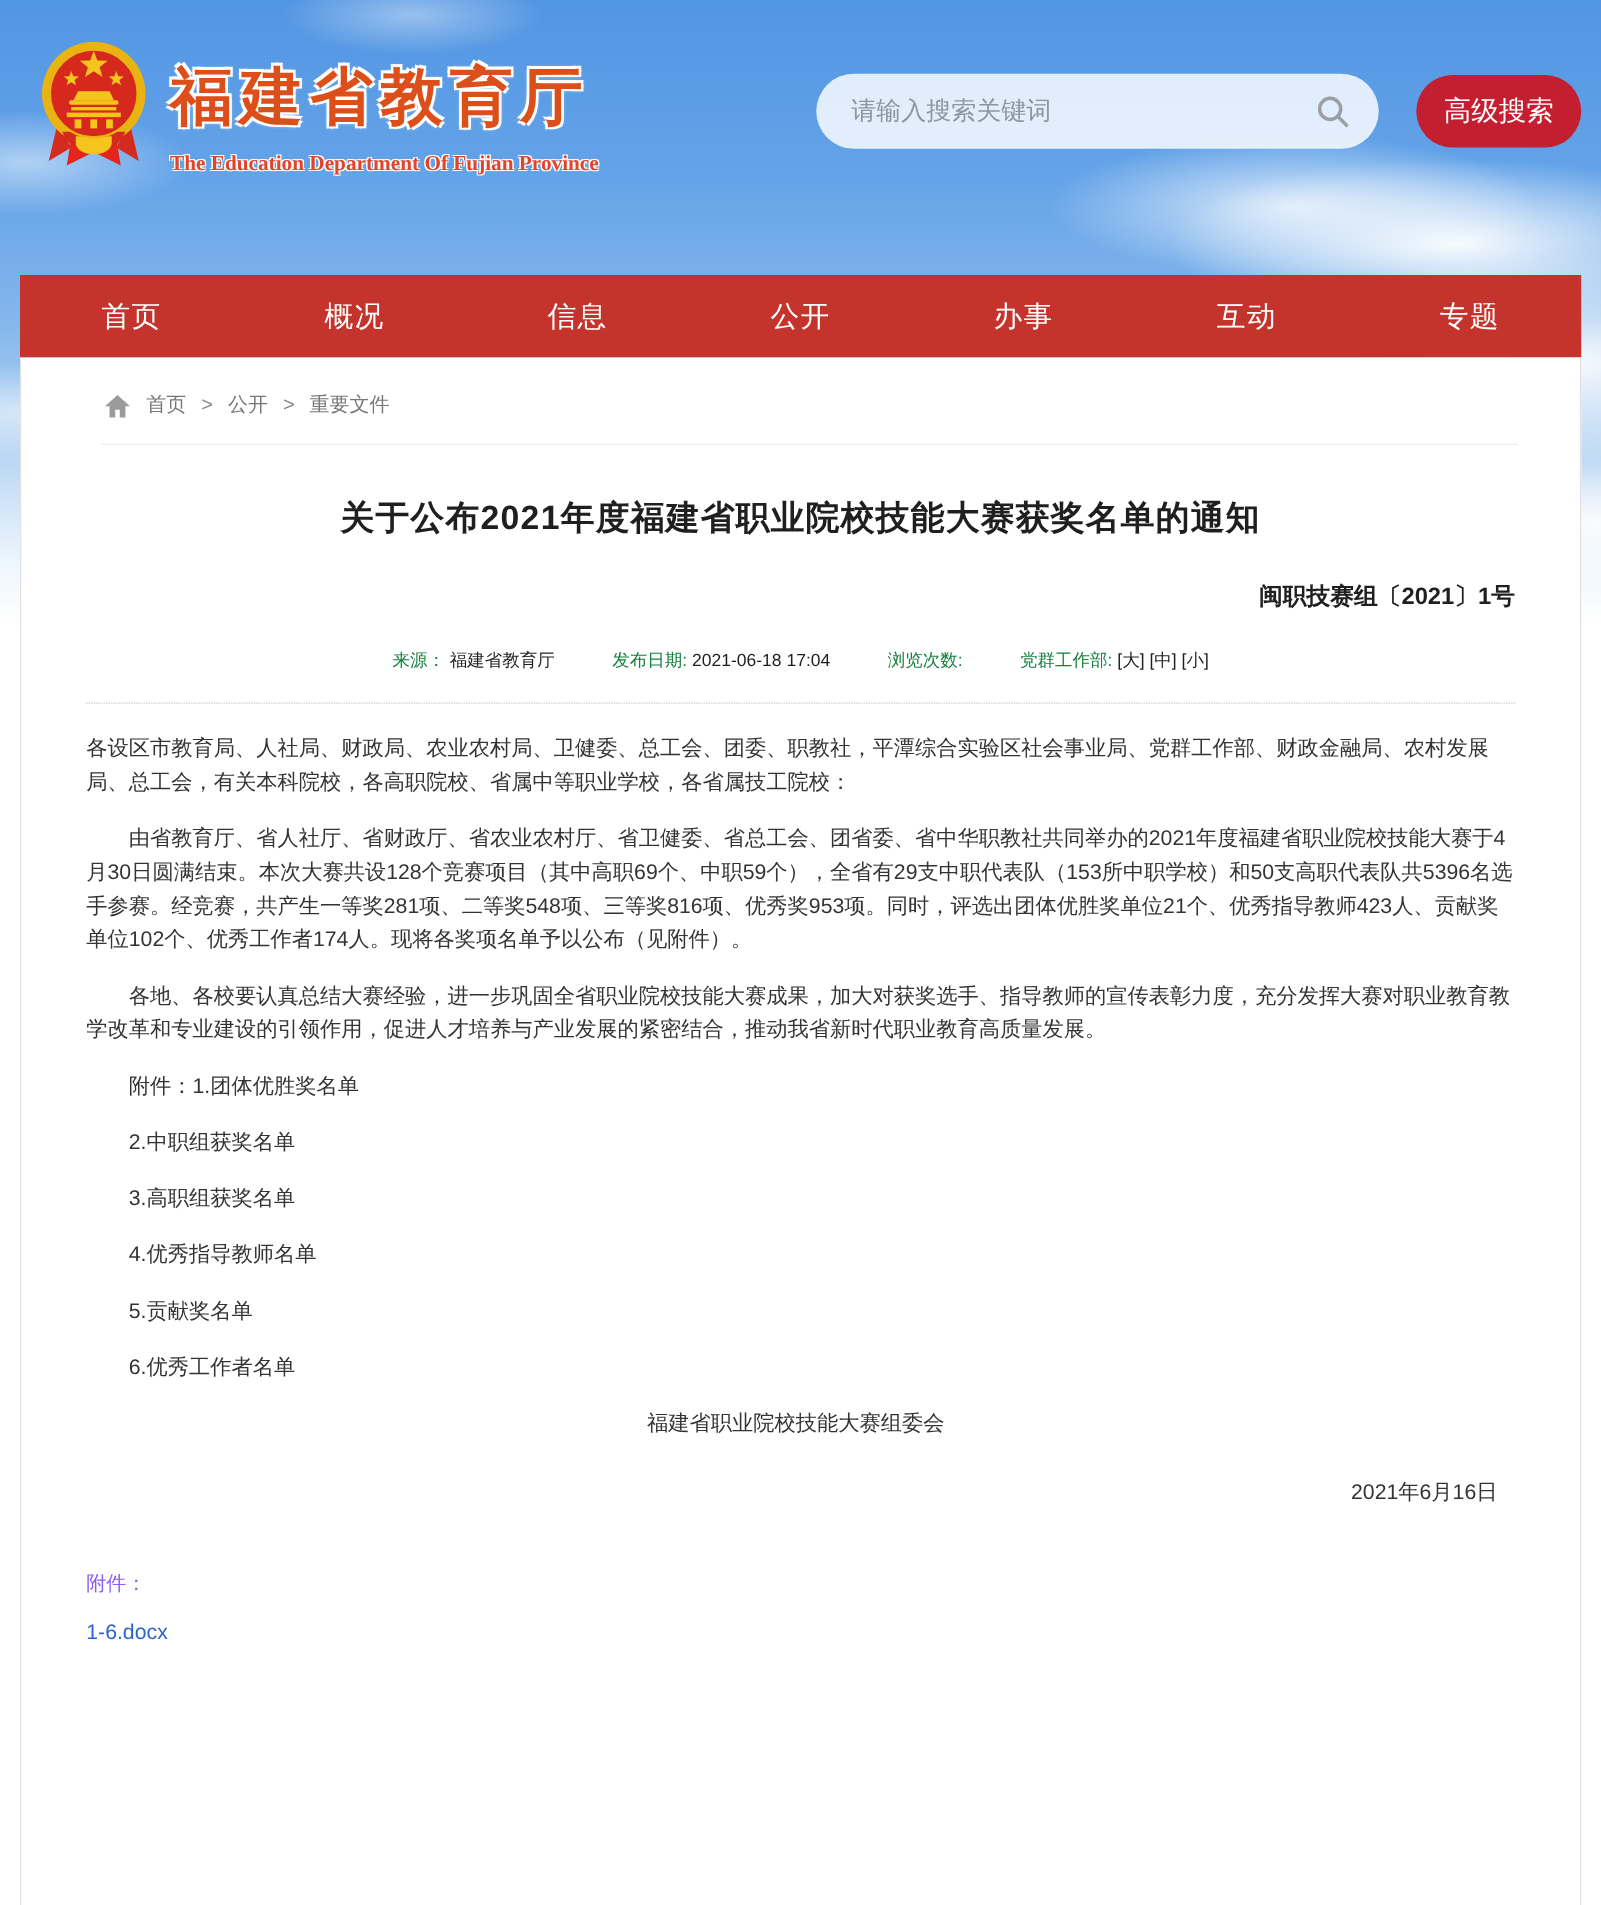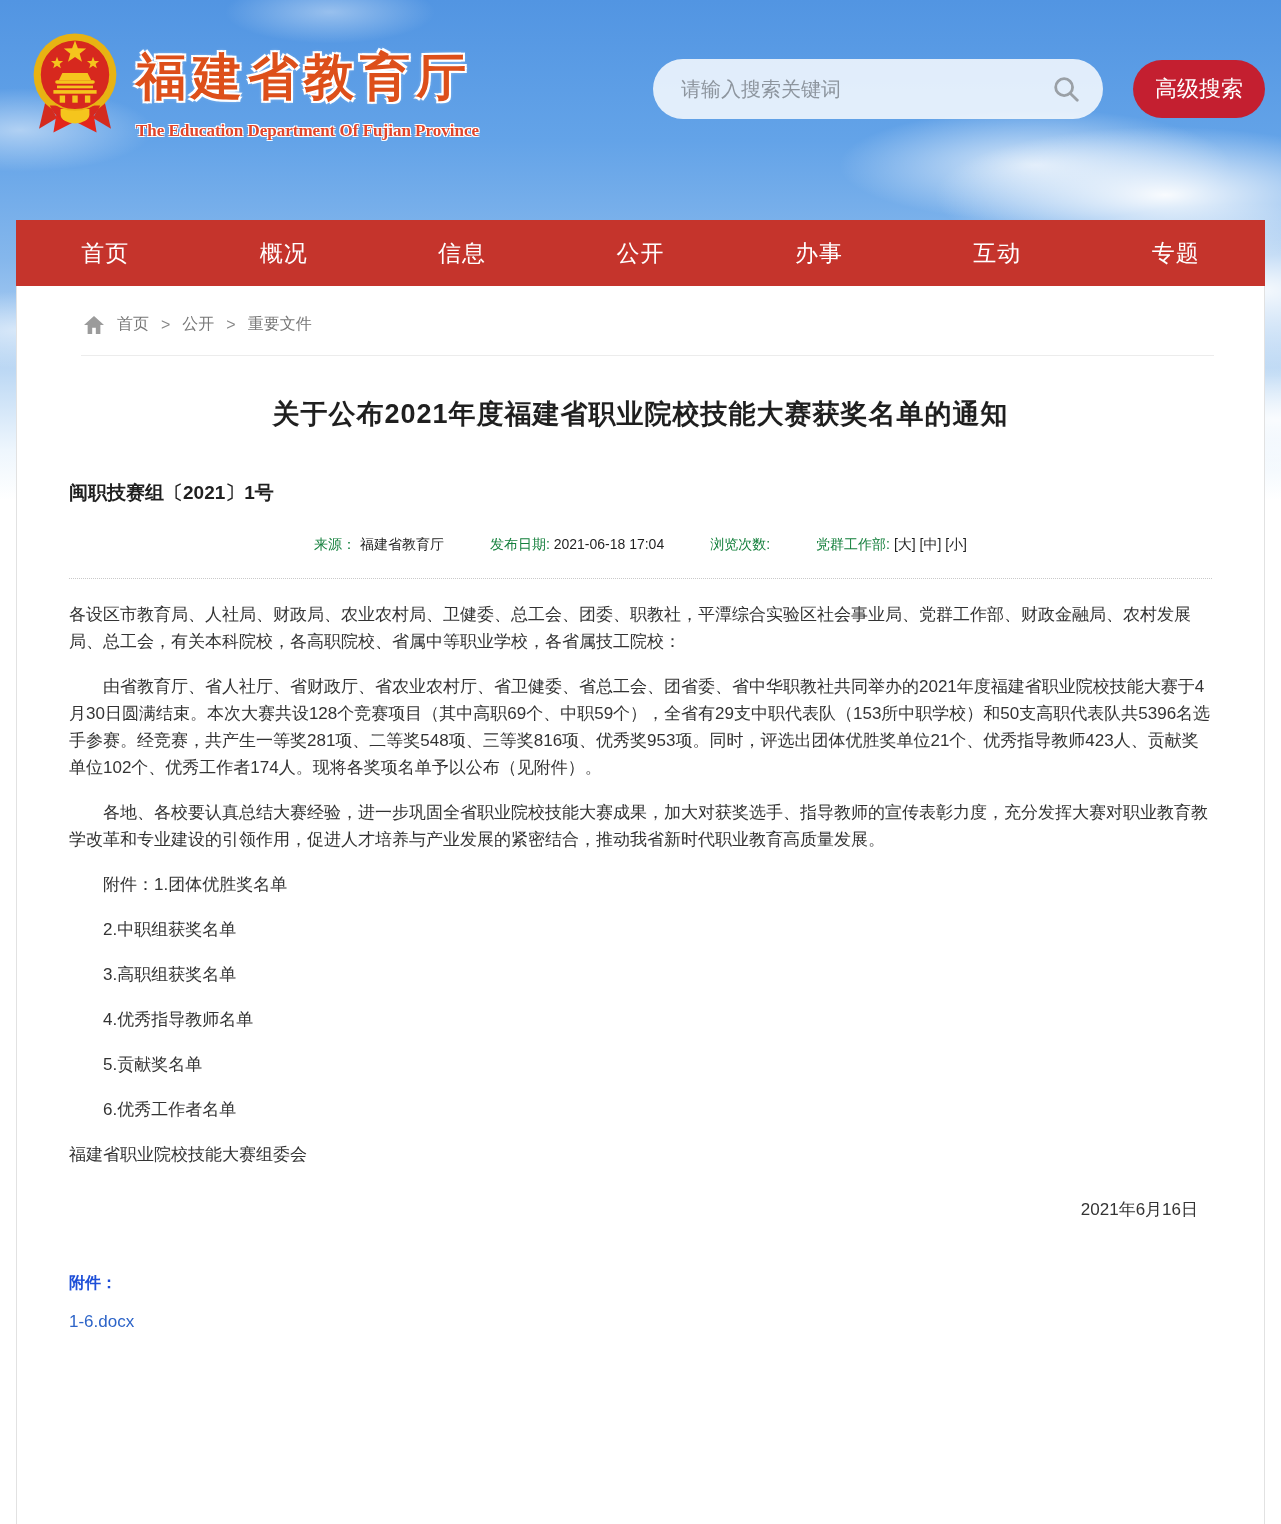--- a/index.html
+++ b/index.html
@@ -80,38 +80,38 @@
   }
   .crumb-link { cursor: pointer; }
   .crumb-sep { color: #888; }
   .divider-solid { height: 1px; background: #ececec; margin: 0 50px 0 64px; }
 
   .article { padding: 40px 52px 0 52px; }
   .article-title {
     text-align: center; font-size: 27px; font-weight: bold; color: #1f1f1f;
     letter-spacing: 1px;
   }
-  .doc-number { text-align: left; font-size: 19px; font-weight: bold; color: #1f1f1f; margin-top: 48px; }
+  .doc-number { text-align: right; font-size: 19px; font-weight: bold; color: #1f1f1f; margin-top: 32px; }
   .meta-row {
     margin-top: 30px; display: flex; justify-content: center; gap: 46px;
     font-size: 14px; color: #1f1f1f; align-items: center;
   }
   .meta-label { color: #15803d; }
   .meta-item { white-space: nowrap; }
   .font-ctl { cursor: pointer; color: #1f1f1f; }
   .divider-dotted { border-bottom: 1px dotted #c9c9c9; margin-top: 24px; }
 
   .body-text { margin-top: 22px; font-size: 17px; color: #333; }
   .body-text p { line-height: 27px; margin: 18px 0; }
   .indent { text-indent: 2em; }
-  .sig-line { text-align: left; padding-right: 8px; }
+  .sig-line { text-align: center; padding-right: 8px; }
   .sig-date { text-align: right; padding-right: 14px; margin-top: 28px !important; }
 
   .attach-block { margin-top: 50px; }
-  .attach-label { font-size: 16px; font-weight: bold; color: #1d4ed8; }
+  .attach-label { font-size: 16px; font-weight: normal; color: #8b5cf6; }
   .attach-link { display: inline-block; margin-top: 18px; font-size: 17px; color: #2d64c8; text-decoration: none; cursor: pointer; }
 </style>
 </head>
 <body>
 
 <div class="sky"></div>
 
 <div class="page">
 
   <header class="site-header">

